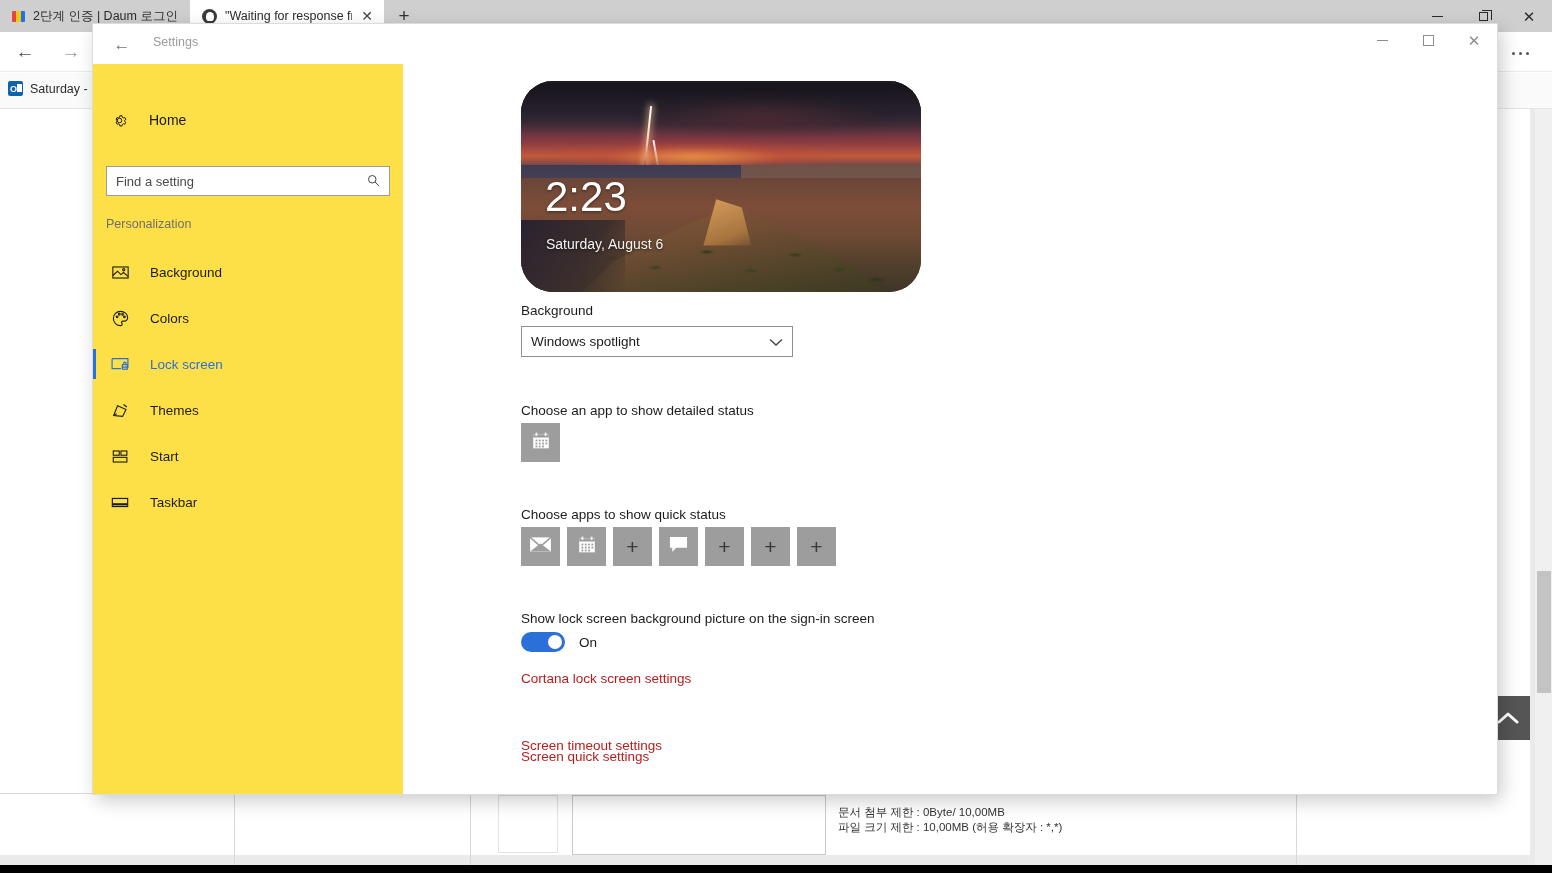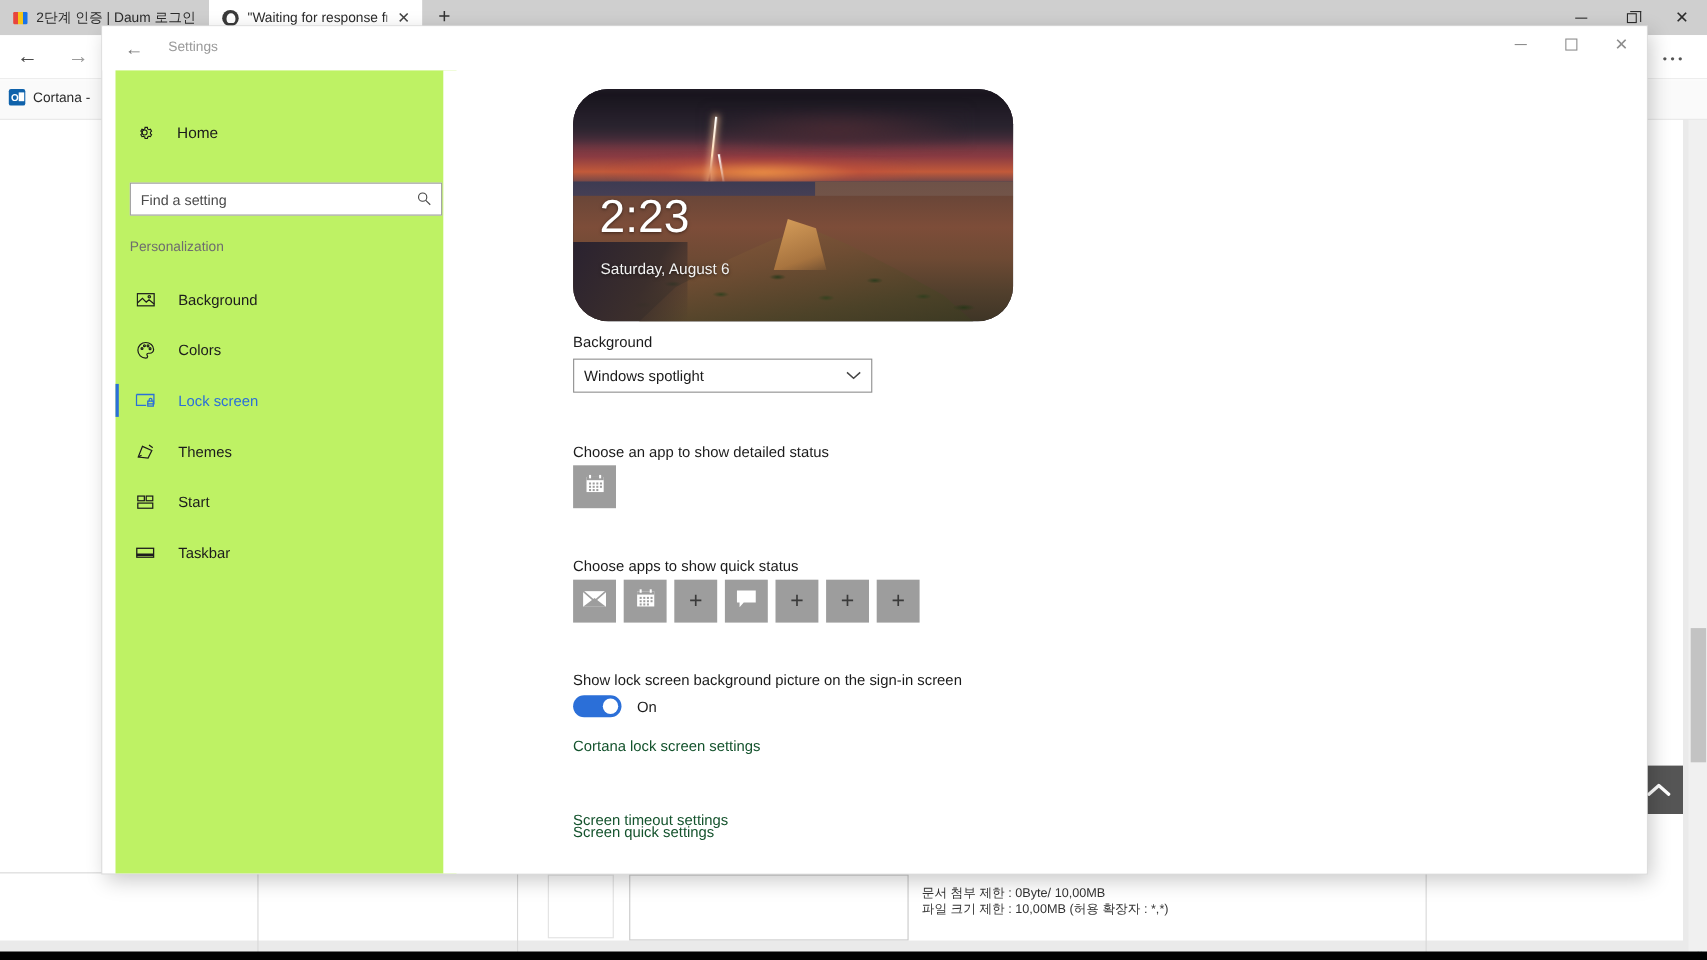--- a/index.html
+++ b/index.html
@@ -117,21 +117,21 @@
   .settings-title {
     position:absolute; left:60px; top:11px; font-size:12.5px; color:#9a9a9a;
   }
   .settings-wctrls { position:absolute; right:0; top:0; height:32px; display:flex; }
   .swin-btn { width:46px; height:32px; display:flex; align-items:center; justify-content:center; color:#8d8d8d; }
   .sgl-min { width:11px; height:1px; background:#8d8d8d; }
   .sgl-max { width:11px; height:11px; border:1px solid #8d8d8d; }
   .sgl-close { font-size:15px; font-weight:300; line-height:1; color:#8d8d8d; }
 
   
-  .sidebar { position:absolute; left:12px; top:40px; width:310px; height:730px; background:#bef264; }
+  .sidebar { position:absolute; left:0; top:40px; width:310px; height:730px; background:#fde047; }
   .home-row {
     position:absolute; left:12px; top:37px; width:286px; height:38px;
     display:flex; align-items:center; gap:16px; padding-left:0px;
   }
   .home-icon { width:28px; display:flex; justify-content:center; align-items:center; }
   .home-label { font-size:14px; color:#1a1a1a; }
 
   .search-wrap { position:absolute; left:13px; top:102px; width:284px; height:30px; }
   .search-input {
     width:100%; height:30px; border:1px solid #9c9c9c; background:#ffffff;
@@ -245,21 +245,21 @@
   .toggle-row { position:absolute; left:118px; top:568px; display:flex; align-items:center; gap:14px; }
   .toggle {
     width:44px; height:20px; border-radius:10px; background:#2b6fd8; position:relative;
   }
   .toggle .knob {
     position:absolute; right:3px; top:3px; width:14px; height:14px; border-radius:50%; background:#ffffff;
   }
   .toggle-label { font-size:13.5px; color:#1b1b1b; }
 
   .link {
-    position:absolute; left:118px; font-size:13.5px; color:#14532d; text-decoration:none;
+    position:absolute; left:118px; font-size:13.5px; color:#b91c1c; text-decoration:none;
   }
   .lk1 { top:607px; }
   .lk2 { top:646px;margin-top:28px; }
   .lk3 { top:685px; }
 </style>
 </head>
 <body>
 
 <div id="root">
 
@@ -304,21 +304,21 @@
       <i></i>
         <i></i>
         <i></i>
     </div>
 
     <div class="fav-bar">
       <div class="fav-item">
         <span class="fav-outlook">
             <span>O</span>
           </span>
-        <span>Cortana -</span>
+        <span>Saturday -</span>
       </div>
     </div>
 
     <div class="page-canvas">
       <div class="page-doc">
 
         <div class="pc-divider" style="left:234px; top:676px; width:1px; height:197px;"></div>
         <div class="pc-divider" style="left:470px; top:676px; width:1px; height:197px;"></div>
         <div class="pc-divider" style="left:0px; top:684px; width:1297px; height:1px;"></div>
         <div class="pc-divider" style="left:1296px; top:676px; width:1px; height:197px;"></div>

